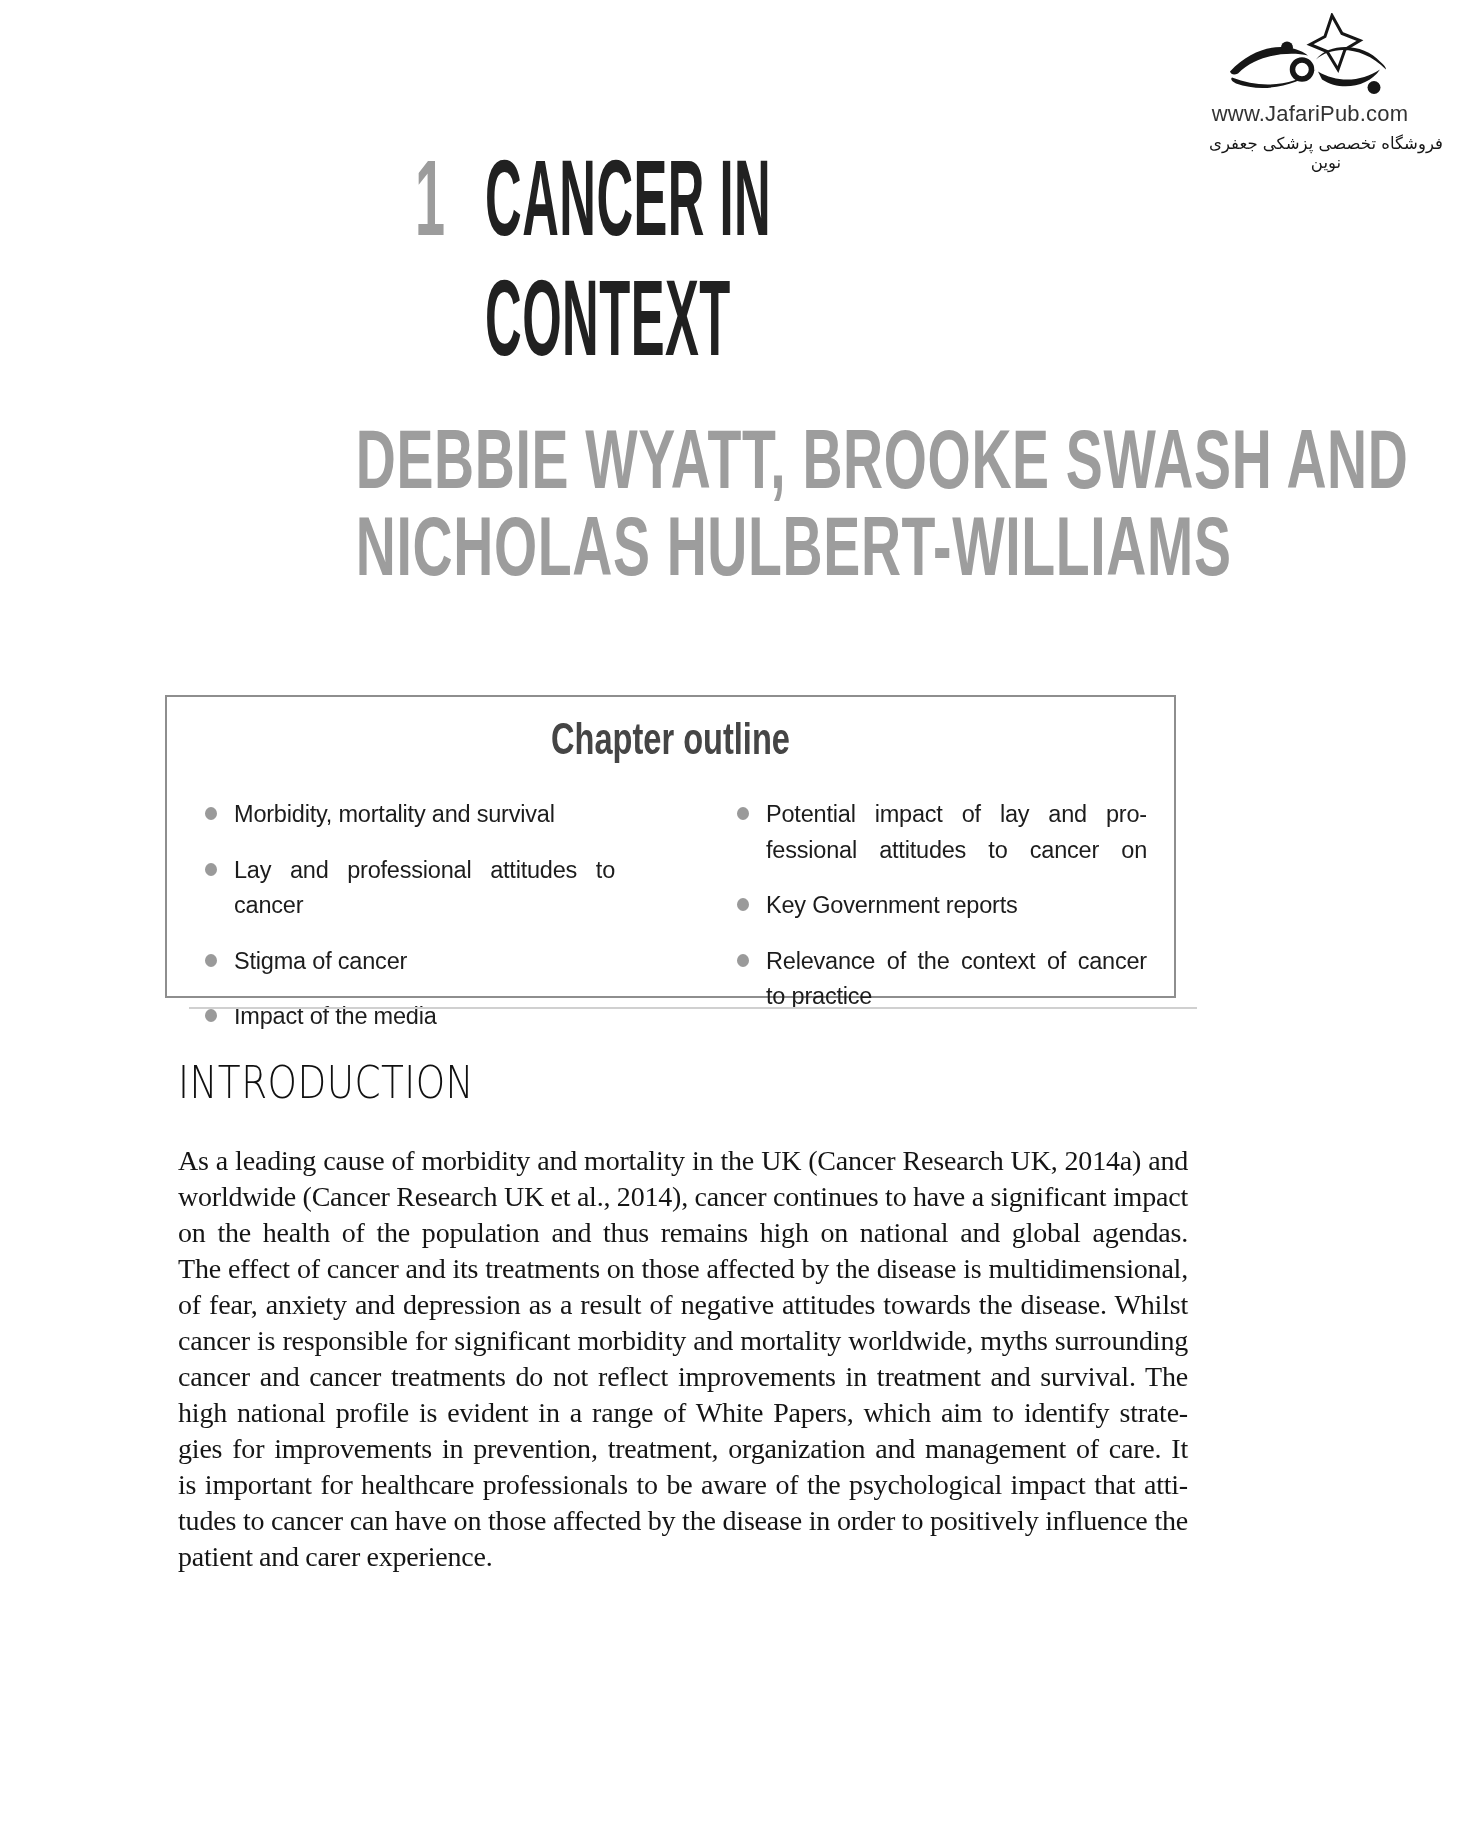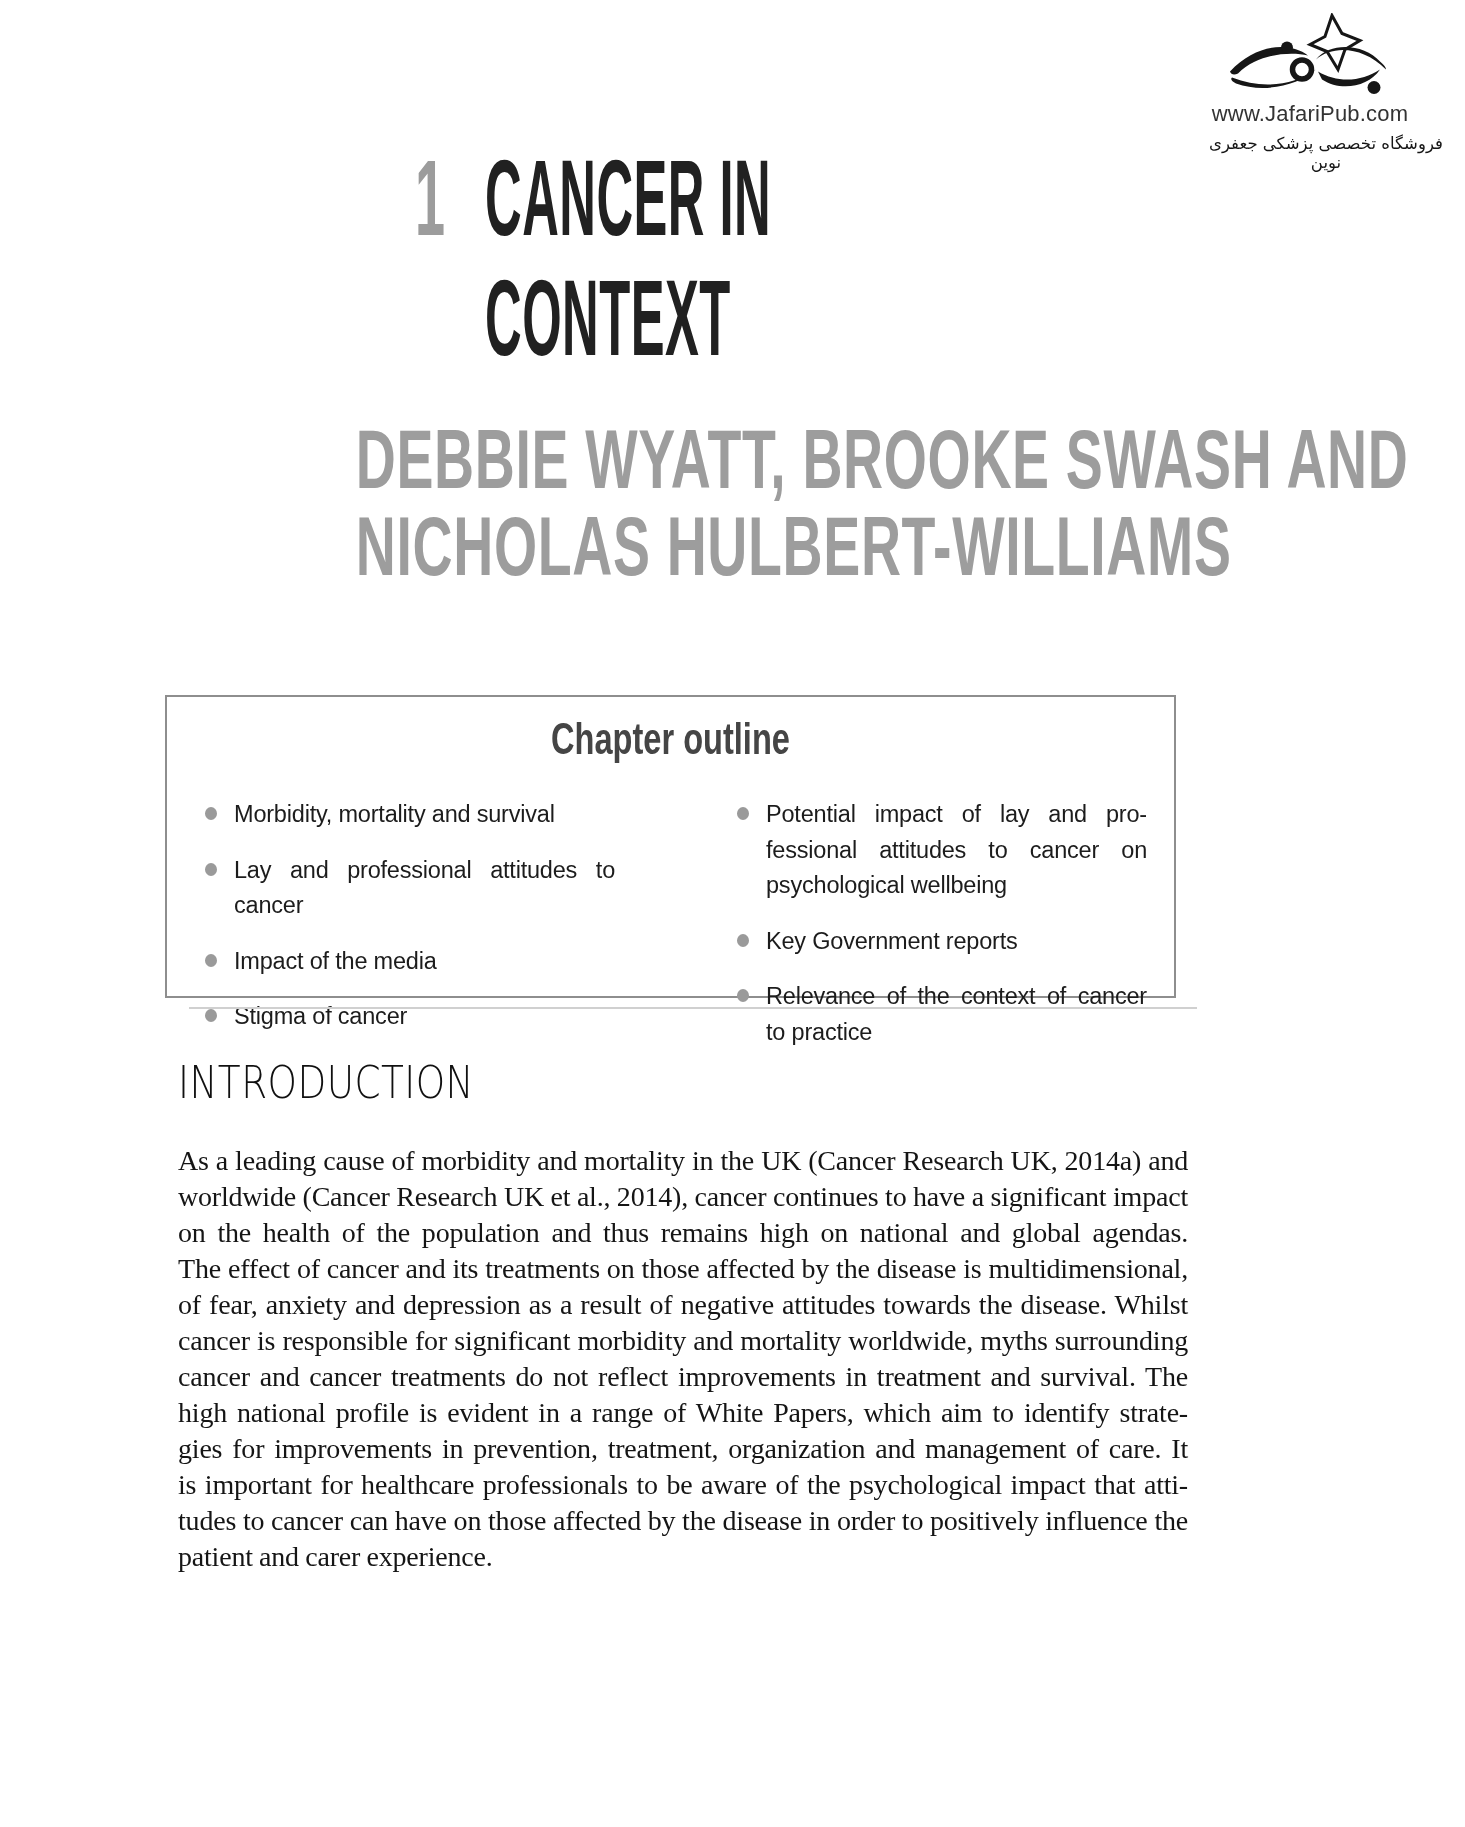--- a/index.html
+++ b/index.html
@@ -127,31 +127,30 @@
     <div class="outline-cols">
       <ul class="outline-col left">
           <li>
             <span class="tline">Morbidity, mortality and survival</span>
           </li>
           <li>
             <span class="tline just">Lay and professional attitudes to</span>
             <span class="tline">cancer</span>
           </li>
           <li>
-            <span class="tline">Impact of the media</span>
+            <span class="tline">Stigma of cancer</span>
           </li>
           <li>
-            <span class="tline">Stigma of cancer</span>
+            <span class="tline">Impact of the media</span>
           </li>
         </ul>
       <ul class="outline-col right">
           <li>
             <span class="tline just">Potential impact of lay and pro-</span>
             <span class="tline just">fessional attitudes to cancer on</span>
-            <span class="tline">psychological wellbeing</span>
           </li>
           <li>
             <span class="tline">Key Government reports</span>
           </li>
           <li>
             <span class="tline just">Relevance of the context of cancer</span>
             <span class="tline">to practice</span>
           </li>
         </ul>
     </div>

